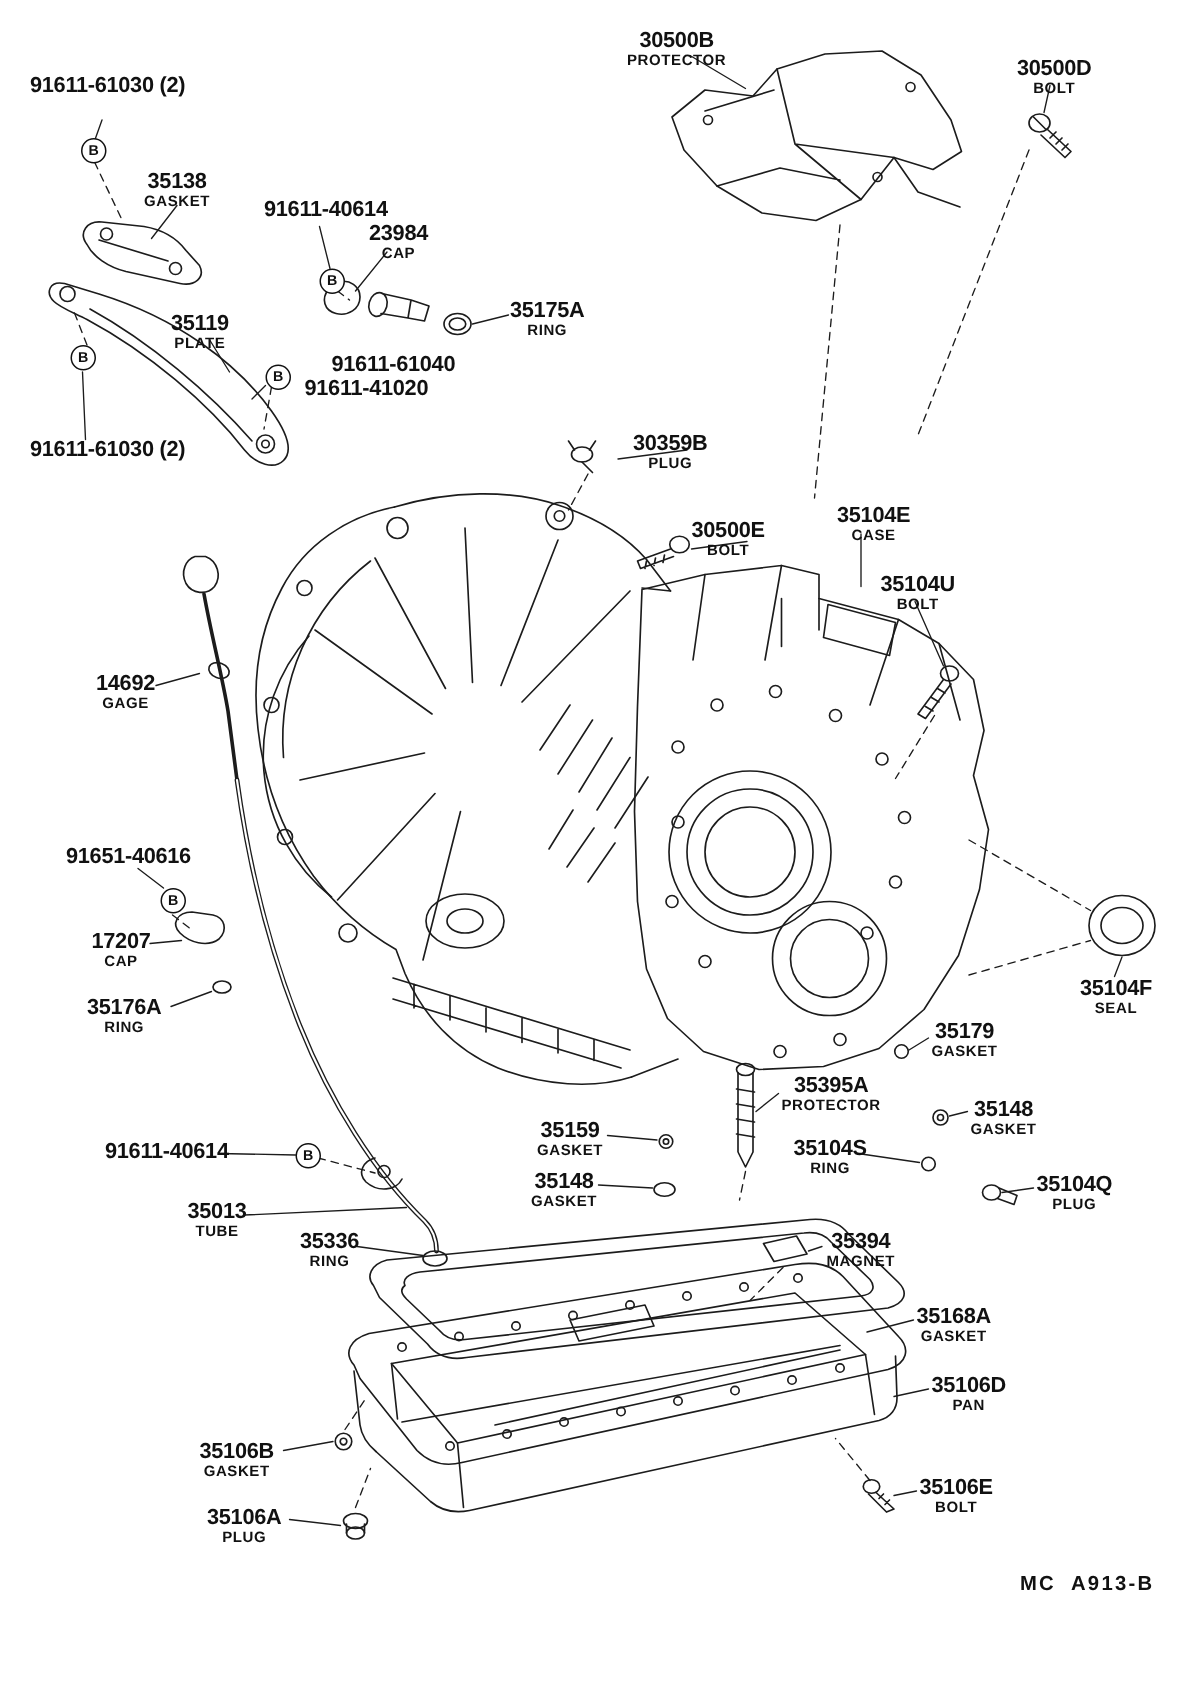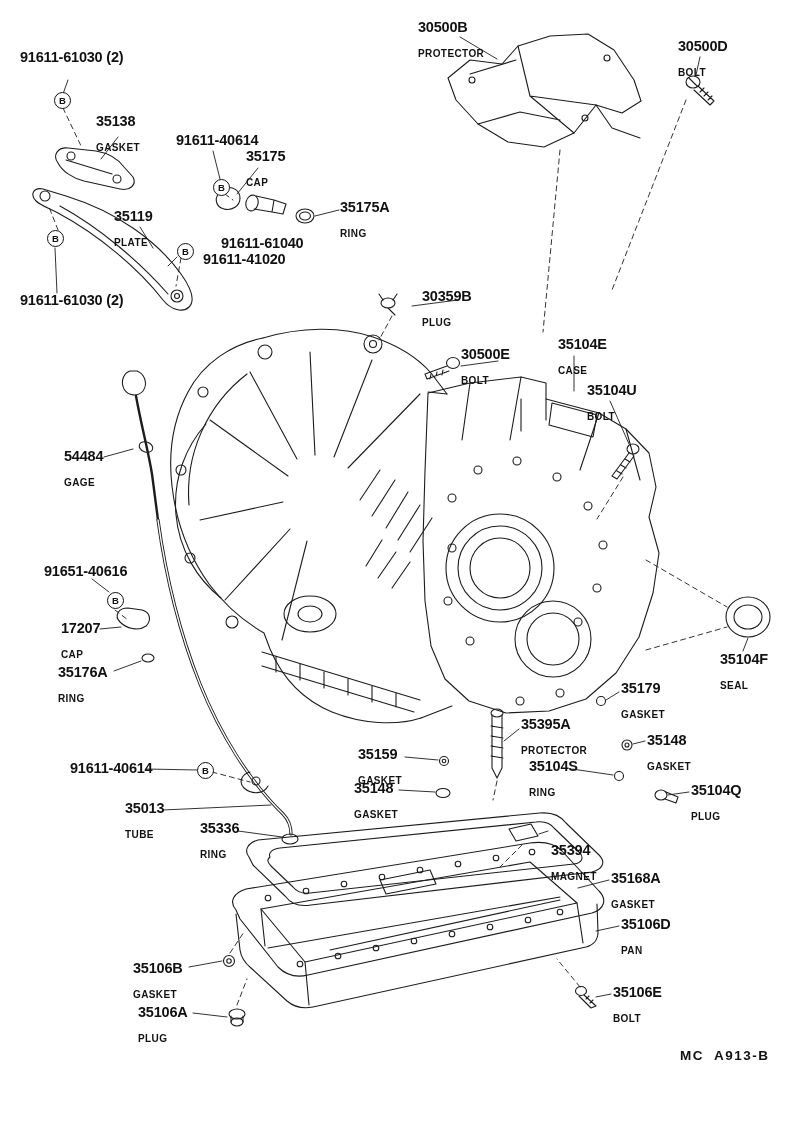--- a/index.html
+++ b/index.html
@@ -1,21 +1,21 @@
 <!DOCTYPE html>
 <html><head>
 <meta charset="utf-8">
 <style>
   html,body{margin:0;padding:0;background:#fff;}
   .stage{position:relative;width:800px;height:1124px;background:#fff;overflow:hidden;
          font-family:"Liberation Sans",sans-serif;color:#111;}
   .art{position:absolute;left:0;top:0;}
-  .lbl{position:absolute;}
+  .lbl{position:absolute;text-align:center;}
   .pn{font:700 14.5px "Liberation Sans",sans-serif;letter-spacing:-0.2px;white-space:nowrap;line-height:1.05;}
-  .pd{font:700 10px "Liberation Sans",sans-serif;letter-spacing:0.4px;white-space:nowrap;line-height:1.2;margin-top:13px;}
+  .pd{font:700 10px "Liberation Sans",sans-serif;letter-spacing:0.4px;white-space:nowrap;line-height:1.2;}
   .bsym{position:absolute;width:15px;height:15px;border:1.4px solid #111;border-radius:50%;
         display:flex;align-items:center;justify-content:center;background:#fff;
         font:700 9.5px "Liberation Sans",sans-serif;}
   .code{position:absolute;font:700 13.5px "Liberation Sans",sans-serif;letter-spacing:1.5px;white-space:pre;}
 </style>
 </head>
 <body>
 
 <div class="stage">
 
@@ -249,21 +249,21 @@
     </div>
   <div class="lbl" style="left:96px;top:114px">
       <div class="pn">35138</div>
       <div class="pd">GASKET</div>
     </div>
   <div class="lbl" style="left:176px;top:133px">
       <div class="pn">91611-40614</div>
       <div class="pd"></div>
     </div>
   <div class="lbl" style="left:246px;top:149px">
-      <div class="pn">35175</div>
+      <div class="pn">23984</div>
       <div class="pd">CAP</div>
     </div>
   <div class="lbl" style="left:340px;top:200px">
       <div class="pn">35175A</div>
       <div class="pd">RING</div>
     </div>
   <div class="lbl" style="left:114px;top:209px">
       <div class="pn">35119</div>
       <div class="pd">PLATE</div>
     </div>
@@ -294,21 +294,21 @@
     </div>
   <div class="lbl" style="left:558px;top:337px">
       <div class="pn">35104E</div>
       <div class="pd">CASE</div>
     </div>
   <div class="lbl" style="left:587px;top:383px">
       <div class="pn">35104U</div>
       <div class="pd">BOLT</div>
     </div>
   <div class="lbl" style="left:64px;top:449px">
-      <div class="pn">54484</div>
+      <div class="pn">14692</div>
       <div class="pd">GAGE</div>
     </div>
   <div class="lbl" style="left:44px;top:564px">
       <div class="pn">91651-40616</div>
     </div>
   <div class="lbl" style="left:61px;top:621px">
       <div class="pn">17207</div>
       <div class="pd">CAP</div>
     </div>
   <div class="lbl" style="left:58px;top:665px">
@@ -351,21 +351,21 @@
       <div class="pn">91611-40614</div>
     </div>
   <div class="lbl" style="left:125px;top:801px">
       <div class="pn">35013</div>
       <div class="pd">TUBE</div>
     </div>
   <div class="lbl" style="left:200px;top:821px">
       <div class="pn">35336</div>
       <div class="pd">RING</div>
     </div>
-  <div class="lbl" style="left:551px;top:843px">
+  <div class="lbl" style="left:551px;top:821px">
       <div class="pn">35394</div>
       <div class="pd">MAGNET</div>
     </div>
   <div class="lbl" style="left:611px;top:871px">
       <div class="pn">35168A</div>
       <div class="pd">GASKET</div>
     </div>
   <div class="lbl" style="left:621px;top:917px">
       <div class="pn">35106D</div>
       <div class="pd">PAN</div>

